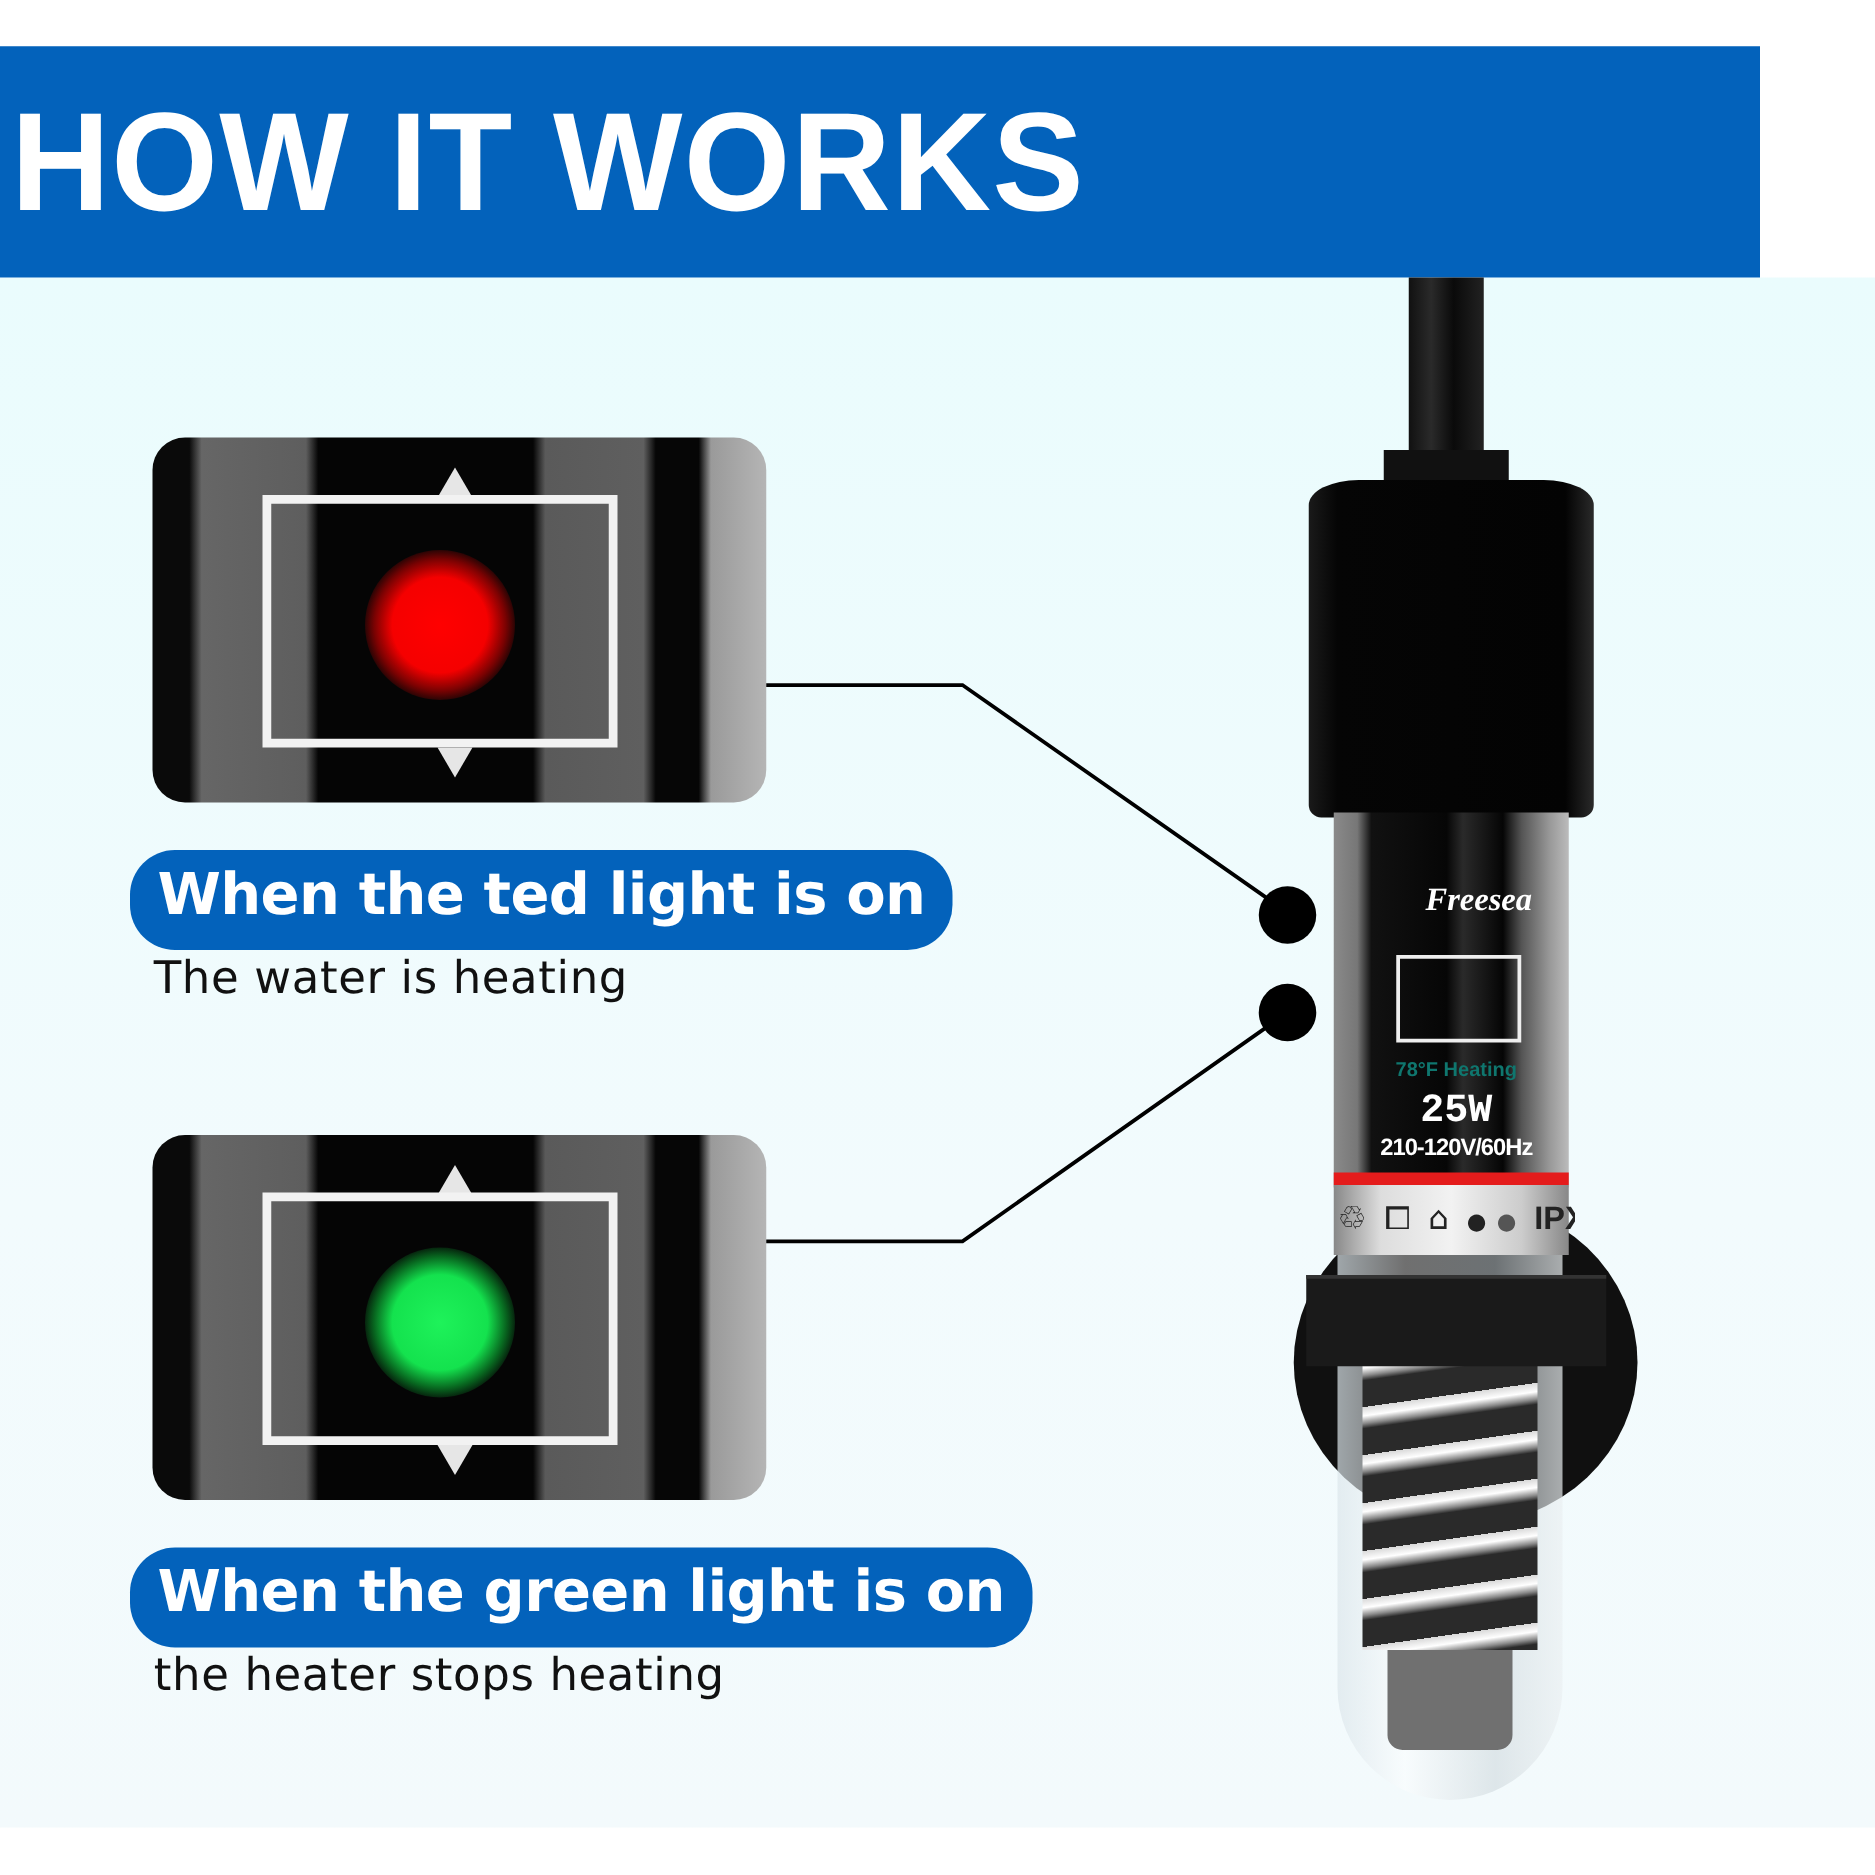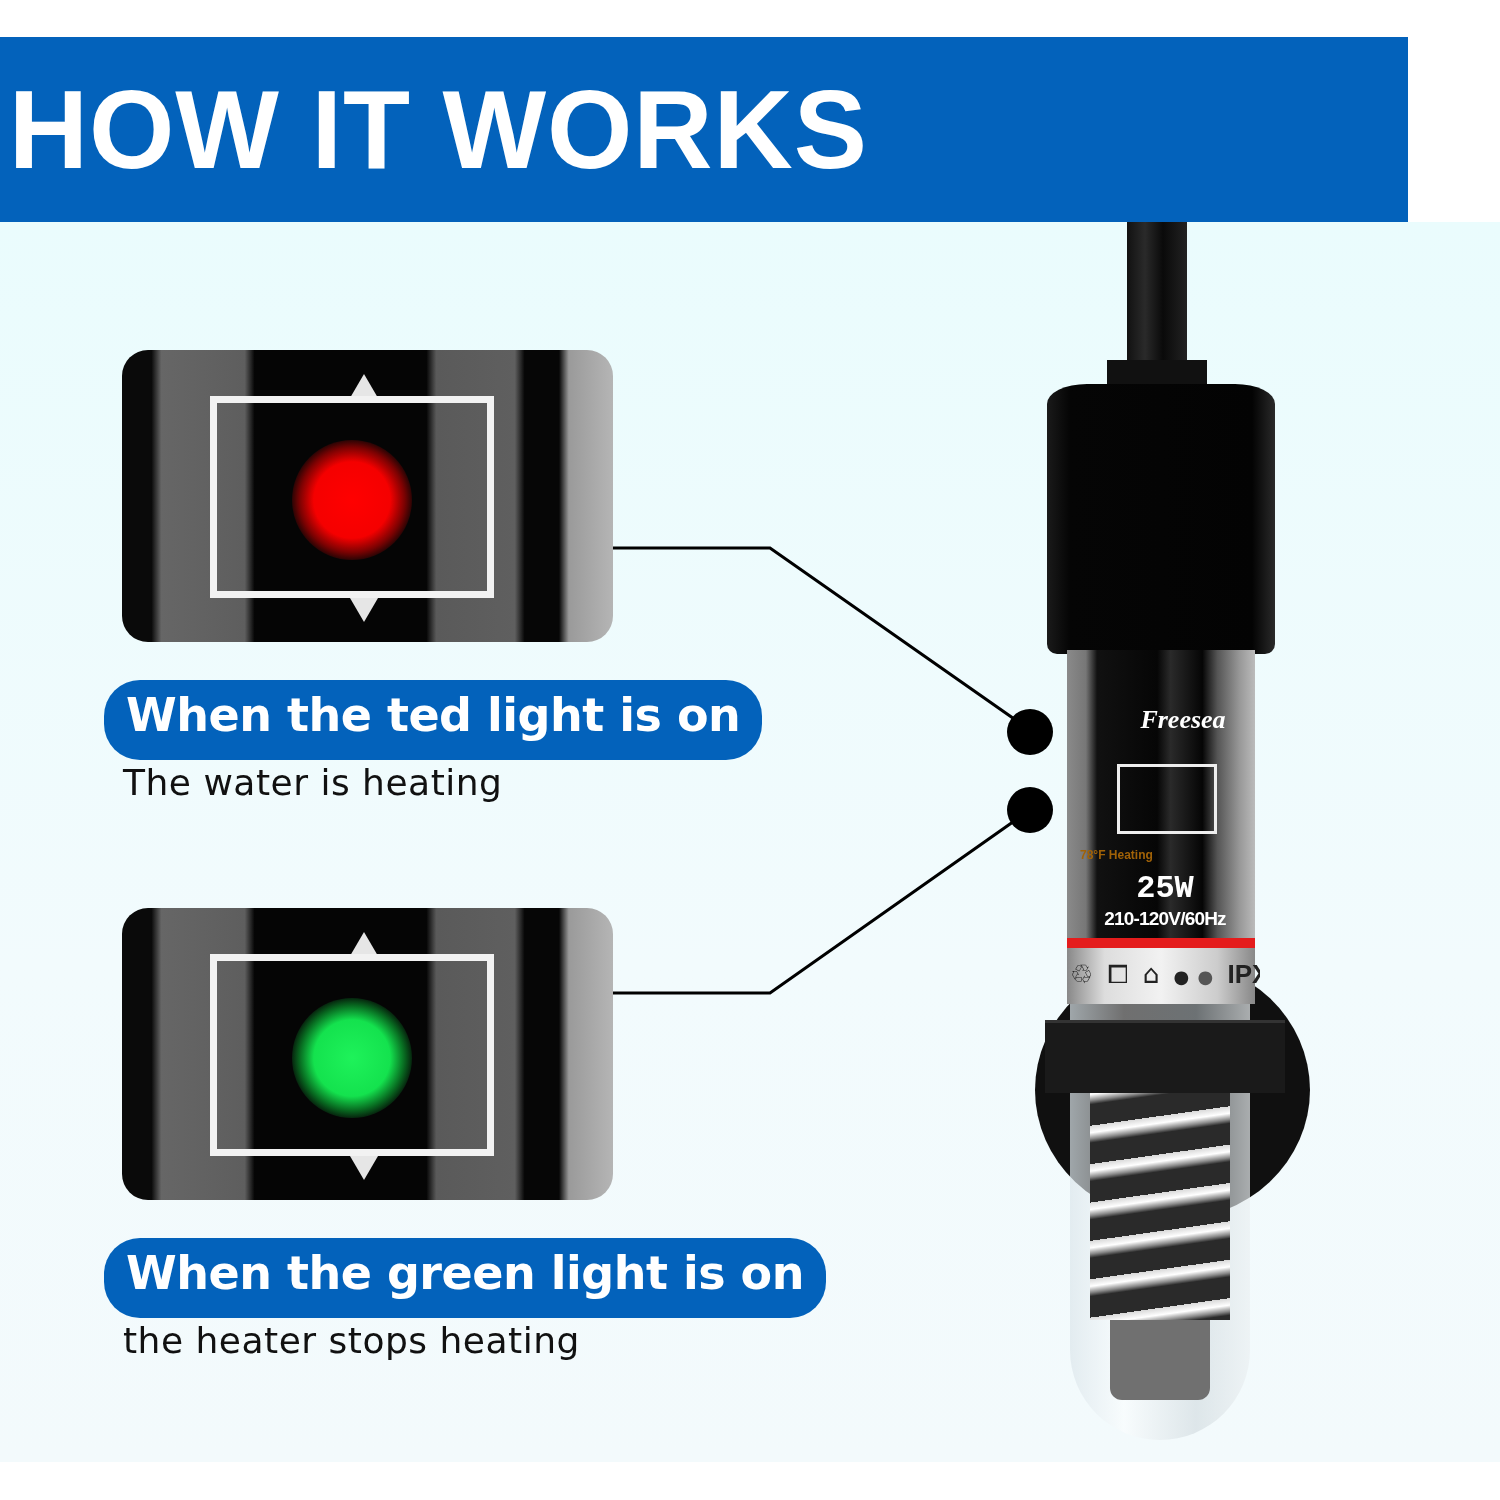--- a/index.html
+++ b/index.html
@@ -18,21 +18,21 @@
   .pill{position:absolute;left:104px;height:80px;background:#0362bb;border-radius:36px;color:#fff;font-weight:700;font-size:46px;line-height:70px;padding:0 22px;box-sizing:border-box;white-space:nowrap;font-family:"DejaVu Sans","Liberation Sans",sans-serif;letter-spacing:-0.5px;}
   .desc{position:absolute;left:123px;color:#111;font-size:36px;line-height:46px;font-family:"DejaVu Sans","Liberation Sans",sans-serif;letter-spacing:0.5px;}
   svg.lines{position:absolute;left:0;top:0;}
   
   .cable{position:absolute;left:1127px;top:222px;width:60px;height:160px;background:linear-gradient(90deg,#111 0%,#2a2a2a 30%,#0a0a0a 60%,#222 100%);}
   .collar{position:absolute;left:1107px;top:360px;width:100px;height:30px;background:#111;}
   .cap{position:absolute;left:1047px;top:384px;width:228px;height:270px;background:linear-gradient(90deg,#1a1a1a 0%,#050505 10%,#030303 90%,#2a2a2a 100%);border-radius:40px 40px 10px 10px / 20px 20px 10px 10px;}
   .tube{position:absolute;left:1067px;top:650px;width:188px;height:300px;background:linear-gradient(90deg,#8a8a8a 0%,#777 10%,#111 16%,#060606 48%,#2a2a2a 55%,#050505 72%,#555 80%,#999 92%,#bbb 100%);}
   .brand{position:absolute;left:1090px;top:705px;width:150px;text-align:center;color:#fff;font-style:italic;font-weight:700;font-size:26px;font-family:"Liberation Serif","DejaVu Serif",serif;margin-left:18px;}
   .minibox{position:absolute;left:1117px;top:764px;width:100px;height:70px;border:3px solid #eee;box-sizing:border-box;}
-  .spec1{position:absolute;left:1080px;top:848px;width:170px;color:#a16207;font-size:12px;font-weight:700;font-family:"Liberation Sans",sans-serif;}
+  .spec1{position:absolute;left:1080px;top:848px;width:170px;text-align:center;color:#0f766e;font-size:16px;font-weight:700;font-family:"Liberation Sans",sans-serif;}
   .spec2{position:absolute;left:1080px;top:870px;width:170px;text-align:center;color:#fff;font-size:32px;font-weight:700;font-family:Liberation Mono, monospace;}
   .spec3{position:absolute;left:1080px;top:908px;width:170px;text-align:center;color:#fff;font-size:19px;font-weight:700;font-family:"Liberation Sans",sans-serif;letter-spacing:-0.8px;}
   .redband{position:absolute;left:1067px;top:938px;width:188px;height:10px;background:#e41c1c;}
   .silver{position:absolute;left:1067px;top:948px;width:188px;height:56px;background:linear-gradient(90deg,#888 0%,#ddd 20%,#f2f2f2 50%,#ccc 80%,#888 100%);}
   .icons{position:absolute;left:1070px;top:952px;width:190px;height:44px;color:#222;font-size:26px;line-height:44px;font-family:"DejaVu Sans",sans-serif;white-space:nowrap;overflow:hidden;}
   .icons span{margin-right:6px;}
   .suction{position:absolute;left:1035px;top:960px;width:275px;height:260px;border-radius:50%;background:#101010;}
   .clip{position:absolute;left:1045px;top:1020px;width:240px;height:70px;background:#1a1a1a;border-top:3px solid #333;}
   .glass{position:absolute;left:1070px;top:1000px;width:180px;height:440px;border-radius:0 0 90px 90px;background:linear-gradient(90deg,rgba(220,230,235,0.7),rgba(255,255,255,0.4) 30%,rgba(200,210,215,0.5) 70%,rgba(235,240,242,0.7));}
   .coil{position:absolute;left:1090px;top:1040px;width:140px;height:280px;

